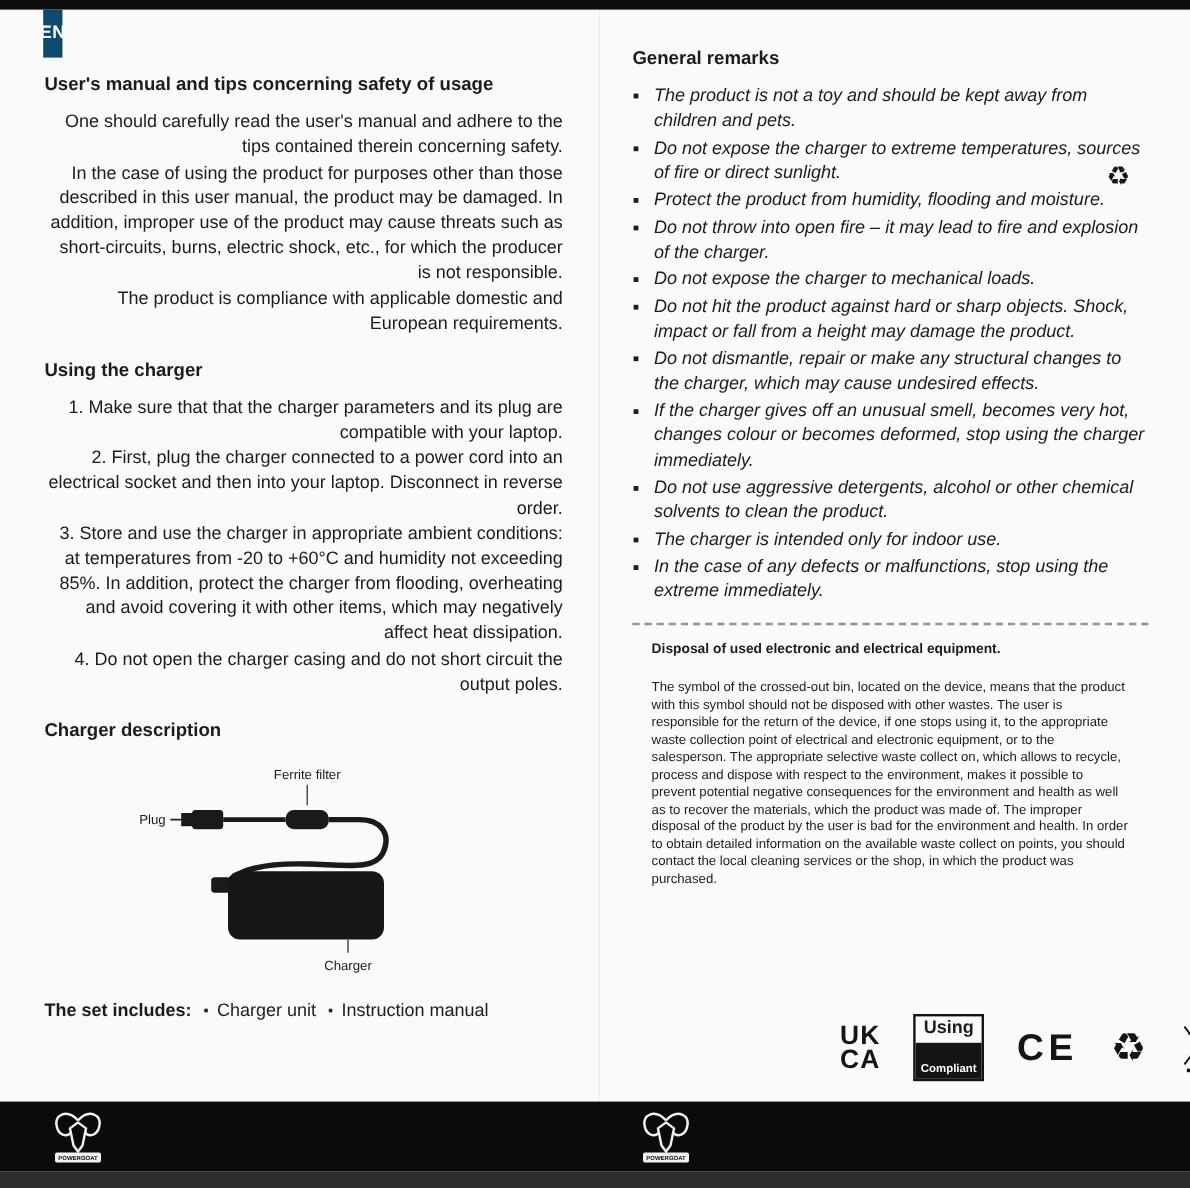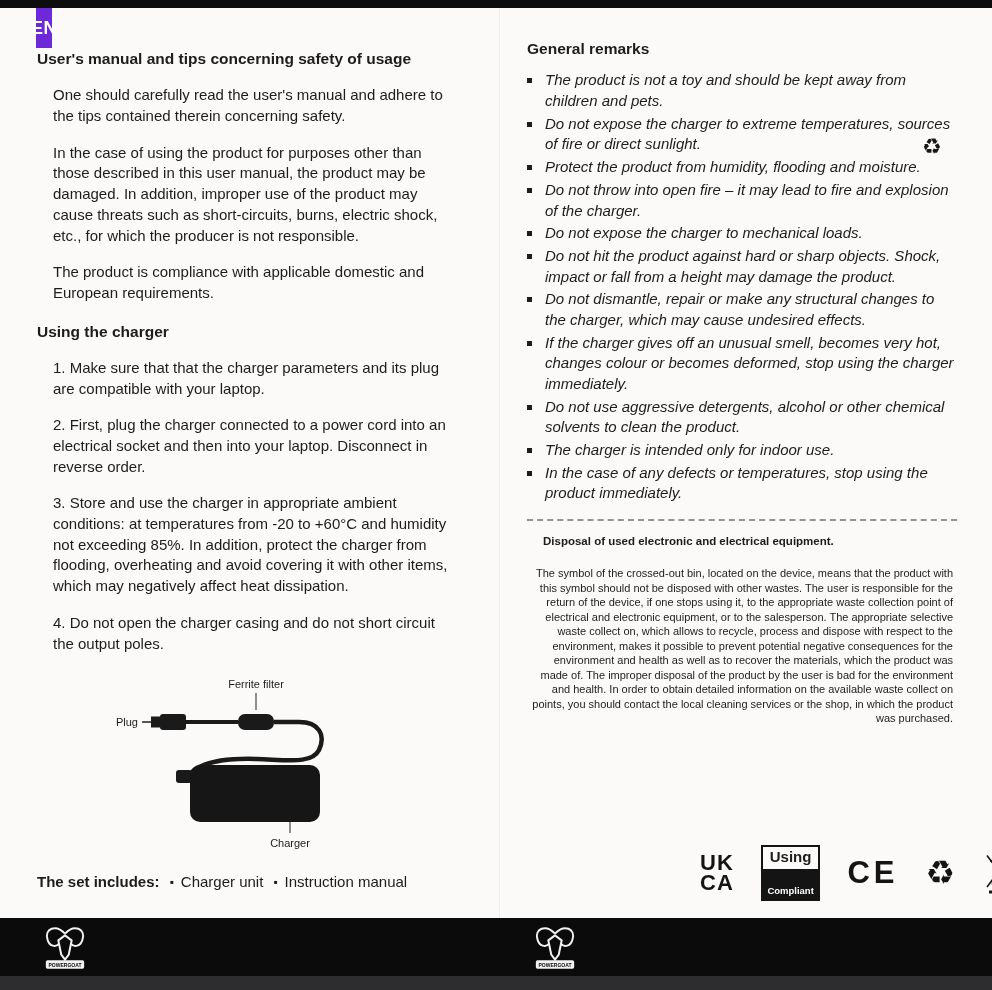--- a/index.html
+++ b/index.html
@@ -6,34 +6,34 @@
   .page {
     position:relative; width:992px; height:990px; margin:0 auto;
     background:#fbfaf8; overflow:hidden;
     font-family:"Liberation Sans", sans-serif; color:#1c1c1c;
     font-size:15px; line-height:1.38;
   }
   .top-strip { position:absolute; left:0; top:0; width:992px; height:8px; background:#0d0d0d; }
   .fold-line { position:absolute; left:499px; top:0; width:1px; height:990px; background:rgba(0,0,0,0.05); }
   .lang-badge {
     position:absolute; left:36px; top:8px; width:16px; height:40px;
-    background:#6d28d9; color:#ffffff; font-weight:700; font-size:18px;
+    background:#0c4a6e; color:#ffffff; font-weight:700; font-size:15px;
     display:flex; align-items:center; justify-content:center; letter-spacing:0.5px;
   }
   .col { position:absolute; }
-  .col-left { left:37px; top:48px; width:433px; }
+  .col-left { left:37px; top:60px; width:433px; }
   .col-right { left:527px; top:38px; width:430px; }
   .h1 { font-size:15.5px; font-weight:700; margin:0 0 11px 0; }
   .mt { margin-top:17px; }
-  .para p, .steps p { margin:16px; }
+  .para p, .steps p { margin:1px;text-align:right; }
   .remarks-list { margin:4px 0 0 0; padding-left:16px; list-style-type:square; }
   .remarks-list li { margin-bottom:2px; padding-left:2px;font-style:italic; }
   .divider { border-top:2px dashed #949494; margin:15px 0 13px 0; }
   .disposal-head { font-size:11.5px; font-weight:700; margin:0 0 17px 0; line-height:1.3;padding-left:16px; }
-  .disposal-body { font-size:11px; line-height:1.32; margin:4px;text-align:right; }
+  .disposal-body { font-size:11px; line-height:1.32; margin:16px; }
   .recycle-small { position:absolute; left:922px; top:136px; font-size:22px; line-height:1; color:#161616; }
   .diagram { display:block; margin:10px 0 0 56px; }
   .diagram text { font-family:"Liberation Sans", sans-serif; fill:#1c1c1c; }
   .set-line { margin-top:10px; font-size:15px; }
   .set-label { font-weight:700; }
   .set-item::before { content:"▪"; font-size:12px; margin:0 7px 0 10px; position:relative; top:-1px; }
   .cert-row { position:absolute; left:700px; top:845px; display:flex; align-items:center; gap:27px; }
   .ukca { font-weight:700; font-size:22px; line-height:0.92; letter-spacing:1px; color:#141414; }
   .rohs { border:2.5px solid #141414; text-align:center; }
   .rohs-top { font-size:15px; font-weight:700; padding:0 7px 1px 7px; }
@@ -65,20 +65,21 @@
     </div>
 
     <div class="h1 mt">Using the charger</div>
     <div class="steps">
       <p>1. Make sure that that the charger parameters and its plug are compatible with your laptop.</p>
       <p>2. First, plug the charger connected to a power cord into an electrical socket and then into your laptop. Disconnect in reverse order.</p>
       <p>3. Store and use the charger in appropriate ambient conditions: at temperatures from -20 to +60°C and humidity not exceeding 85%. In addition, protect the charger from flooding, overheating and avoid covering it with other items, which may negatively affect heat dissipation.</p>
       <p>4. Do not open the charger casing and do not short circuit the output poles.</p>
     </div>
 
+    <div class="h1 mt">Charger description</div>
 
     <svg class="diagram" viewBox="0 0 420 192" width="420" height="192">
 
       <text x="163" y="18" text-anchor="middle" font-size="11">Ferrite filter</text>
       <line x1="163" y1="23" x2="163" y2="40" stroke="#222" stroke-width="1"></line>
 
       <text x="45" y="56" text-anchor="end" font-size="11">Plug</text>
       <line x1="49" y1="52" x2="58" y2="52" stroke="#222" stroke-width="1.5"></line>
 
       <rect x="58" y="46.5" width="9" height="11" fill="#1a1a1a"></rect>
@@ -109,21 +110,21 @@
       <li>The product is not a toy and should be kept away from children and pets.</li>
       <li>Do not expose the charger to extreme temperatures, sources of fire or direct sunlight.</li>
       <li>Protect the product from humidity, flooding and moisture.</li>
       <li>Do not throw into open fire – it may lead to fire and explosion of the charger.</li>
       <li>Do not expose the charger to mechanical loads.</li>
       <li>Do not hit the product against hard or sharp objects. Shock, impact or fall from a height may damage the product.</li>
       <li>Do not dismantle, repair or make any structural changes to the charger, which may cause undesired effects.</li>
       <li>If the charger gives off an unusual smell, becomes very hot, changes colour or becomes deformed, stop using the charger immediately.</li>
       <li>Do not use aggressive detergents, alcohol or other chemical solvents to clean the product.</li>
       <li>The charger is intended only for indoor use.</li>
-      <li>In the case of any defects or temperatures, stop using the product immediately.</li>
+      <li>In the case of any defects or malfunctions, stop using the extreme immediately.</li>
     </ul>
 
     <div class="divider"></div>
 
     <div class="disposal-head">Disposal of used electronic and electrical equipment.</div>
     <p class="disposal-body">The symbol of the crossed-out bin, located on the device, means that the product with this symbol should not be disposed with other wastes. The user is responsible for the return of the device, if one stops using it, to the appropriate waste collection point of electrical and electronic equipment, or to the salesperson. The appropriate selective waste collect on, which allows to recycle, process and dispose with respect to the environment, makes it possible to prevent potential negative consequences for the environment and health as well as to recover the materials, which the product was made of. The improper disposal of the product by the user is bad for the environment and health. In order to obtain detailed information on the available waste collect on points, you should contact the local cleaning services or the shop, in which the product was purchased.</p>
   </div>
 
   <span class="recycle-small">♻</span>
 

